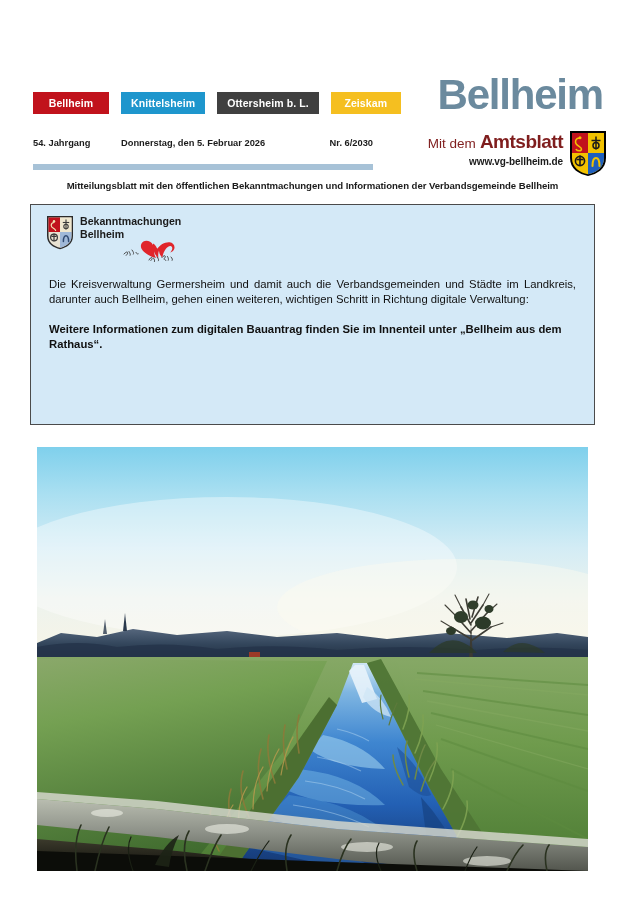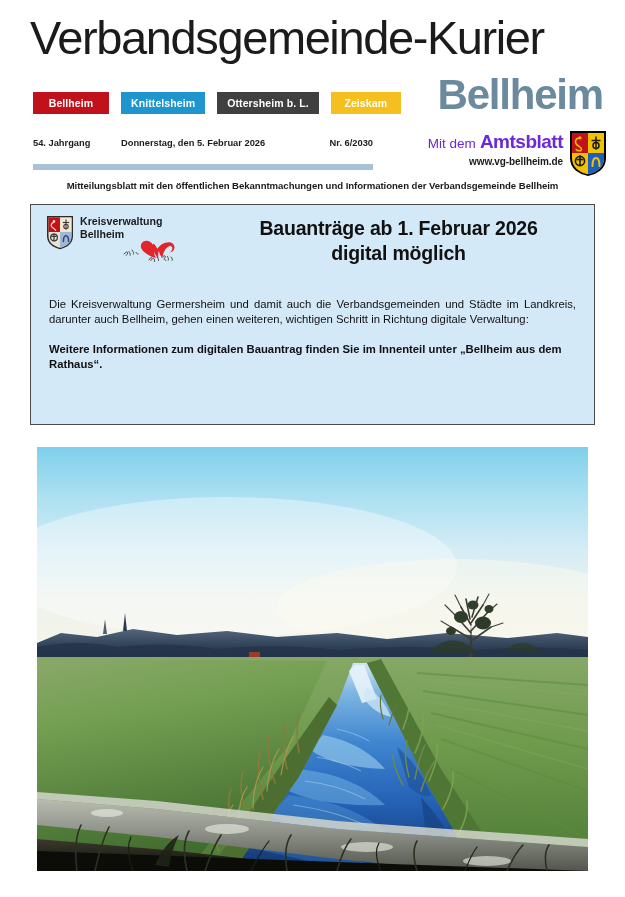--- a/index.html
+++ b/index.html
@@ -115,21 +115,21 @@
     position: absolute;
     right: 18px;
     top: 130px;
     display: flex;
     align-items: flex-start;
     gap: 6px;
   }
   .amts-text { text-align: right; padding-top: 2px; }
   .amts-line1 {
     font-size: 14.5px;
-    color: #6d28d9;
+    color: #7f1d1d;
     white-space: nowrap;
     line-height: 1.1;
   }
   .amts-line1 .mitdem {
     font-weight: 400;
     font-size: 13.5px;
   }
   .amts-line1 .amtsblatt-word {
     font-weight: 700;
     font-size: 19px;
@@ -216,21 +216,21 @@
   .notice-body {
     padding: 0 18px;
   }
   .para {
     font-size: 11.3px;
     line-height: 1.32;
     color: #111111;
     text-align: justify;
     margin: 0;
   }
-  .para-intro { margin-top: 20px; }
+  .para-intro { margin-top: 0; }
   .para-bold {
     font-weight: 700;
     text-align: center;
     margin-top: 15px;
     font-size: 11.6px;
     line-height: 1.35;
   }
   .para-more {
     font-weight: 700;
     text-align: left;
@@ -251,21 +251,20 @@
   }
   .photo svg { display: block; width: 100%; height: 100%; }
 </style>
 </head>
 <body>
 
 <div class="page">
 
   <div class="masthead">
 
-    <div class="kurier-title">Verbandsgemeinde-Kurier</div>
 
     <div class="bellheim-word">Bellheim</div>
 
     <div class="tags">
       <div class="tag tag-bellheim">Bellheim</div>
       <div class="tag tag-knittel">Knittelsheim</div>
       <div class="tag tag-ottersheim">Ottersheim b. L.</div>
       <div class="tag tag-zeiskam">Zeiskam</div>
     </div>
 
@@ -326,42 +325,38 @@
           <line x1="20" y1="4.5" x2="20" y2="14.5" stroke="#3a3a3a" stroke-width="1.1"></line>
           <line x1="16.8" y1="7.5" x2="23.2" y2="7.5" stroke="#3a3a3a" stroke-width="1.1"></line>
           <circle cx="20" cy="11.5" r="2.2" fill="none" stroke="#3a3a3a" stroke-width="1.1"></circle>
           <circle cx="8" cy="22.5" r="3.4" fill="none" stroke="#3a3a3a" stroke-width="1.2"></circle>
           <line x1="8" y1="18.4" x2="8" y2="26.3" stroke="#3a3a3a" stroke-width="1.2"></line>
           <line x1="5.4" y1="21.4" x2="10.6" y2="21.4" stroke="#3a3a3a" stroke-width="1.2"></line>
           <path d="M17.4 26.5 c0 -3.6 1.1 -5.8 2.6 -5.8 c1.5 0 2.6 2.2 2.6 5.8" stroke="#2f4a72" stroke-width="1.5" fill="none" stroke-linecap="round"></path>
         </svg>
 
         <div class="vg-logo-text">
-          <div>Kreisverwaltung</div>
+          <div>Bekanntmachungen</div>
           <div>Bellheim</div>
         </div>
       </div>
 
       <svg class="heart-mark" viewBox="0 0 74 30">
         <path d="M34 10 c-2.6 -5 -9.5 -5.6 -11.6 -1.2 c-1.9 4 1.6 8.2 6.6 11 c3.2 1.8 6 2.8 8 3.2
                  c-1.2 -2 -2 -4.4 -2 -6.6 c0.8 2.6 2.4 5 4.4 6.6 c-0.4 -2.6 -0.2 -5.4 0.6 -7.6
                  c0.2 2.8 1.4 5.6 3.2 7.4 c0.6 -3 1.6 -6 3.2 -8.2 c1.8 -2.6 4 -4 5.6 -3.4
                  c2 0.8 1.6 3.8 -0.8 6.4 c1.8 -0.6 3.4 -2 4 -3.6 c1.2 -3.2 -1 -6.4 -4.6 -6.8
                  c-4.4 -0.5 -9.4 2.4 -12.4 6.6 c-1 -2.6 -2.4 -4.4 -4.2 -5.2 Z" fill="#e0252b"></path>
         <path d="M5 19 c2 -2 3 -2.5 3.6 -1.6 c0.5 0.8 -0.6 2.2 -1.4 3 M10 16.5 c1.2 1.8 1.6 3.2 1.2 3.8
                  M13 15 c1.6 2 2 3.4 1.4 4.2 M17 17.5 c0.6 1.2 1.4 1.8 2.2 1.4" stroke="#3a3a3a" stroke-width="0.9" fill="none" stroke-linecap="round"></path>
         <path d="M30 25 c1.4 -2.4 2.4 -3 3 -2.2 c0.5 0.7 -0.3 2 -1.2 2.8 M34.5 23 c1 1.6 1.4 2.8 1 3.6
                  M38 22 c1.6 1.8 2 3 1.4 3.8 M43 22.5 c1.6 -1.8 2.6 -2.2 3.2 -1.4 c0.5 0.7 -0.4 2 -1.4 2.8
                  c1 0.2 1.8 0.8 2 1.6 M48.5 21.5 c1 1.8 1.2 3 0.8 3.8 M52 22 c1.4 1.6 1.8 2.6 1.2 3.4" stroke="#3a3a3a" stroke-width="0.9" fill="none" stroke-linecap="round"></path>
       </svg>
 
-      <div class="notice-title">
-        <div>Bauanträge ab 1. Februar 2026</div>
-        <div>digital möglich</div>
-      </div>
     </div>
 
     <div class="notice-body">
       <p class="para para-intro">Die Kreisverwaltung Germersheim und damit auch die Verbandsgemeinden und Städte im Landkreis, darunter auch Bellheim, gehen einen weiteren, wichtigen Schritt in Richtung digitale Verwaltung:</p>
       <p class="para para-more">Weitere Informationen zum digitalen Bauantrag finden Sie im Innenteil unter „Bellheim aus dem Rathaus“.</p>
     </div>
   </div>
 
   <div class="photo">
     <svg viewBox="0 0 551 424" preserveAspectRatio="none">

